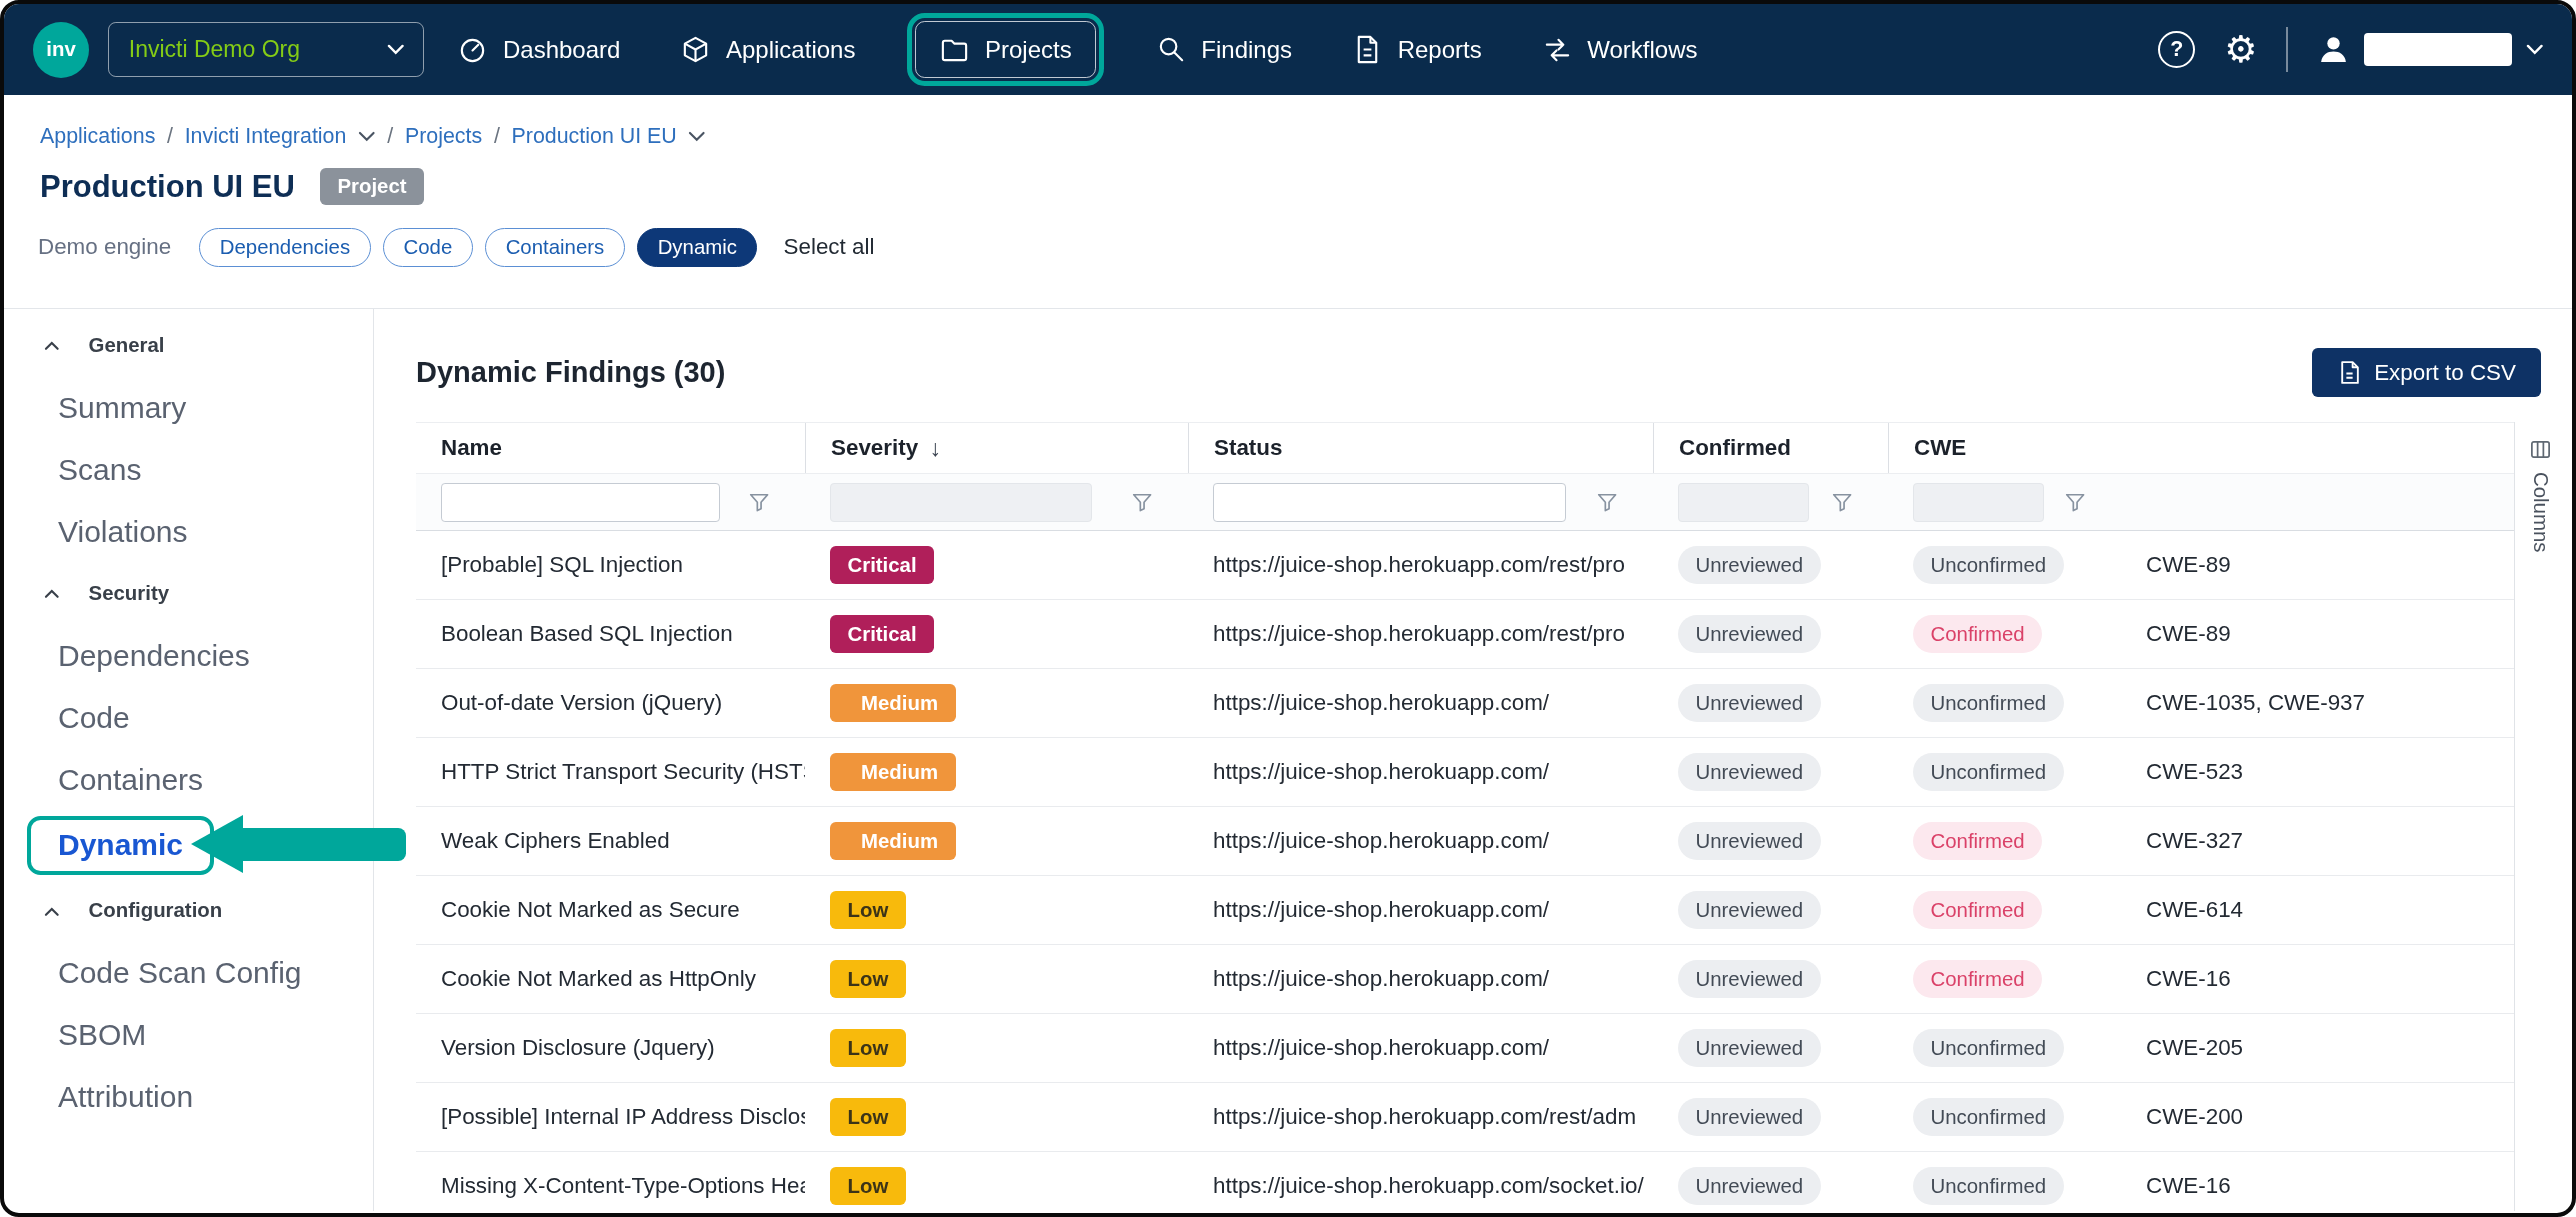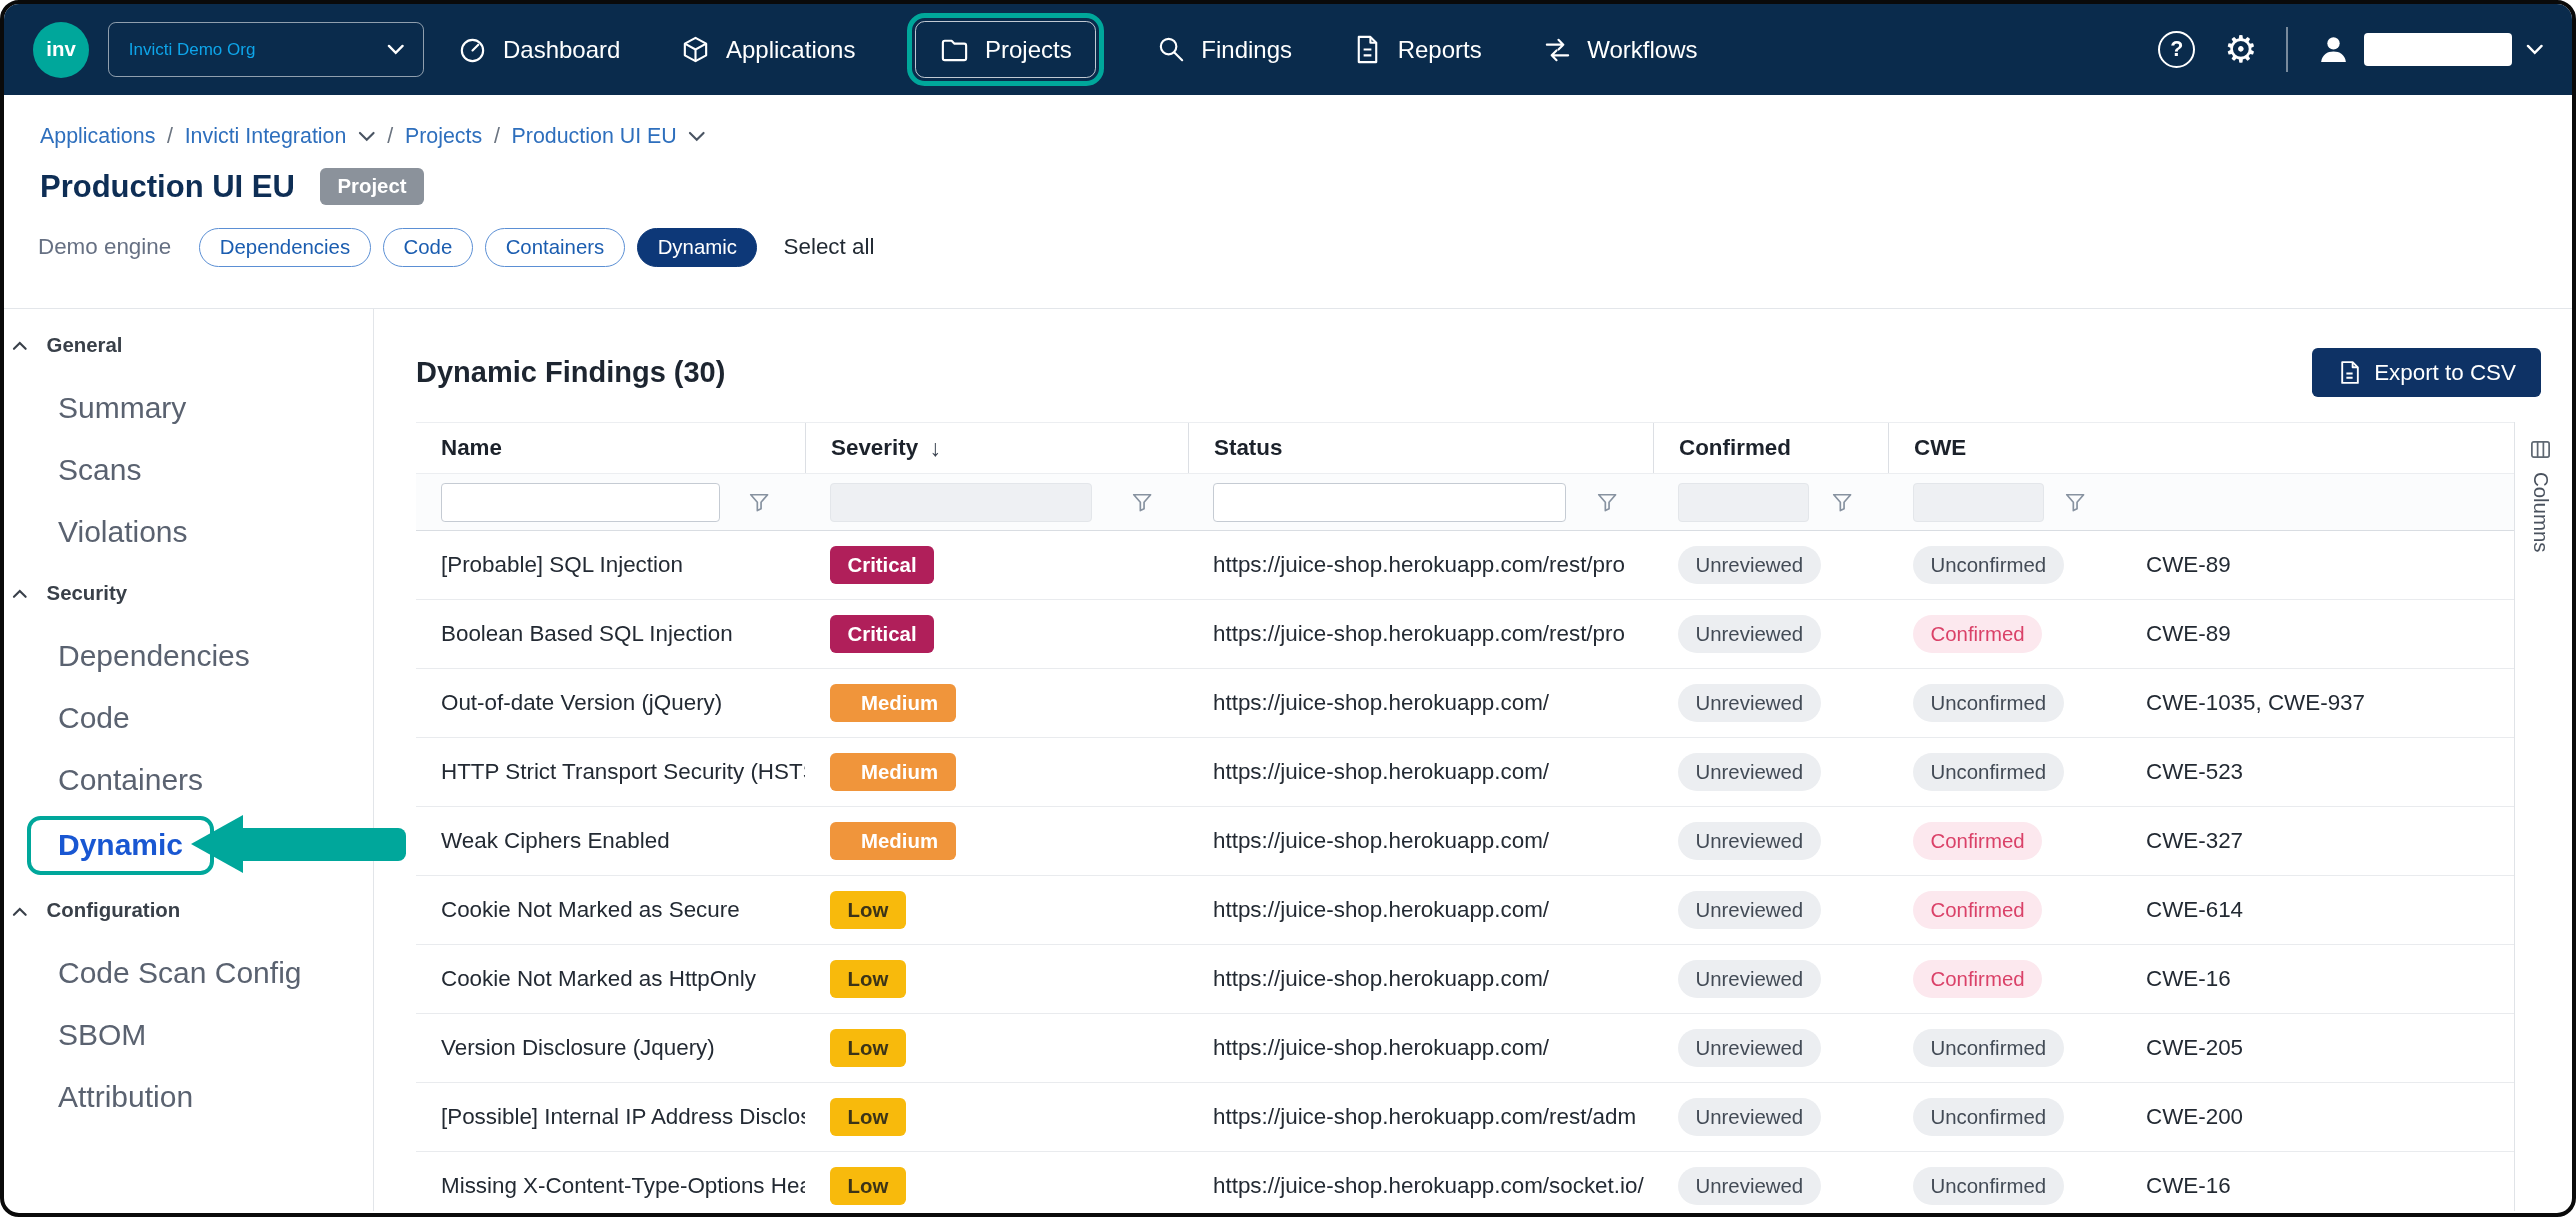--- a/index.html
+++ b/index.html
@@ -8,21 +8,21 @@
     width:2576px; height:1217px; position:relative; overflow:hidden;
     border:4.9px solid #0a0a0a; border-radius:19px; background:#ffffff;
     font-family:"Liberation Sans", sans-serif; color:#222a33;
   }
 
   
   .topnav { height:91px; background:#0a2b4c; display:flex; align-items:center; padding:0 29px; }
   .logo { width:56px; height:56px; border-radius:50%; background:#00a79b; color:#fff;
           display:flex; align-items:center; justify-content:center; font-weight:700; font-size:20.4px; flex:0 0 auto; }
   .org-select { margin-left:19.4px; width:316px; height:55px; border:1.9px solid rgba(255,255,255,.55); border-radius:7.8px;
-                display:flex; align-items:center; justify-content:space-between; padding:0 19.4px; color:#0ea5e9; font-size:17px; cursor:pointer; }
+                display:flex; align-items:center; justify-content:space-between; padding:0 19.4px; color:#84cc16; font-size:23px; cursor:pointer; }
   .nav { display:flex; align-items:center; margin-left:33px; gap:60px; }
   .nav-item { display:flex; align-items:center; gap:14.6px; color:#fff; font-size:24px; cursor:pointer; white-space:nowrap; }
   .nav-item svg { width:31px; height:31px; }
   .nav-item.highlight { border:1.9px solid rgba(255,255,255,.75); border-radius:9.7px; padding:11.7px 23px;
                         outline:5.8px solid #00a79b; outline-offset:3.9px; }
   .tn-right { margin-left:auto; display:flex; align-items:center; gap:29px; }
   .help-circle { width:37px; height:37px; border:2.9px solid #fff; border-radius:50%; color:#fff;
                  display:flex; align-items:center; justify-content:center; font-size:21.4px; font-weight:700; cursor:pointer; }
   .gear { color:#fff; font-size:37px; line-height:1; cursor:pointer; }
   .divider-v { width:1.9px; height:45px; background:rgba(255,255,255,.45); }
@@ -41,21 +41,21 @@
   .scan-row { margin:23px 0 0 34px; display:flex; align-items:center; gap:12.6px; }
   .scan-label { color:#667083; font-size:22.4px; margin-right:15.6px; }
   .pill-btn { border:1.9px solid #5b8fd4; color:#1b5db0; background:#fff; border-radius:971px;
               font-size:20.4px; padding:6.8px 19.4px; cursor:pointer; }
   .pill-btn.active { background:#0d3878; border-color:#0d3878; color:#fff; }
   .select-all { color:#222a33; font-size:22.4px; margin-left:13.6px; cursor:pointer; }
 
   
   .body-wrap { display:flex; height:902px; position:relative; }
   .sidebar { width:370px; border-right:1px solid #e2e5e9; padding-top:5.8px; flex:0 0 auto; }
-  .sb-head { height:62px; display:flex; align-items:center; gap:19px; padding-left:8px;
+  .sb-head { height:62px; display:flex; align-items:center; gap:29px; padding-left:40px;
              font-size:20.4px; font-weight:700; color:#394049; cursor:pointer; }
   .sb-head svg { width:15.6px; height:10.7px; }
   .sb-item { height:62px; display:flex; align-items:center; padding-left:54px; font-size:30px; color:#5a6270; cursor:pointer; }
   .sb-item.active { height:auto; width:max-content; margin:4.9px 0 4.9px 23px; padding:8.7px 27px;
                     border:4.9px solid #00a79b; border-radius:13.6px; color:#1957d2; font-weight:700; }
   .callout-arrow { position:absolute; left:187px; top:506px; display:flex; align-items:center; z-index:5; pointer-events:none; }
   .arrow-tip { width:0; height:0; border-top:29px solid transparent; border-bottom:29px solid transparent; border-right:52px solid #00a79b; }
   .arrow-body { width:163px; height:33px; background:#00a79b; border-radius:0 7.8px 7.8px 0; }
 
   .main { flex:1; padding-left:42px; padding-right:3.9px; }

